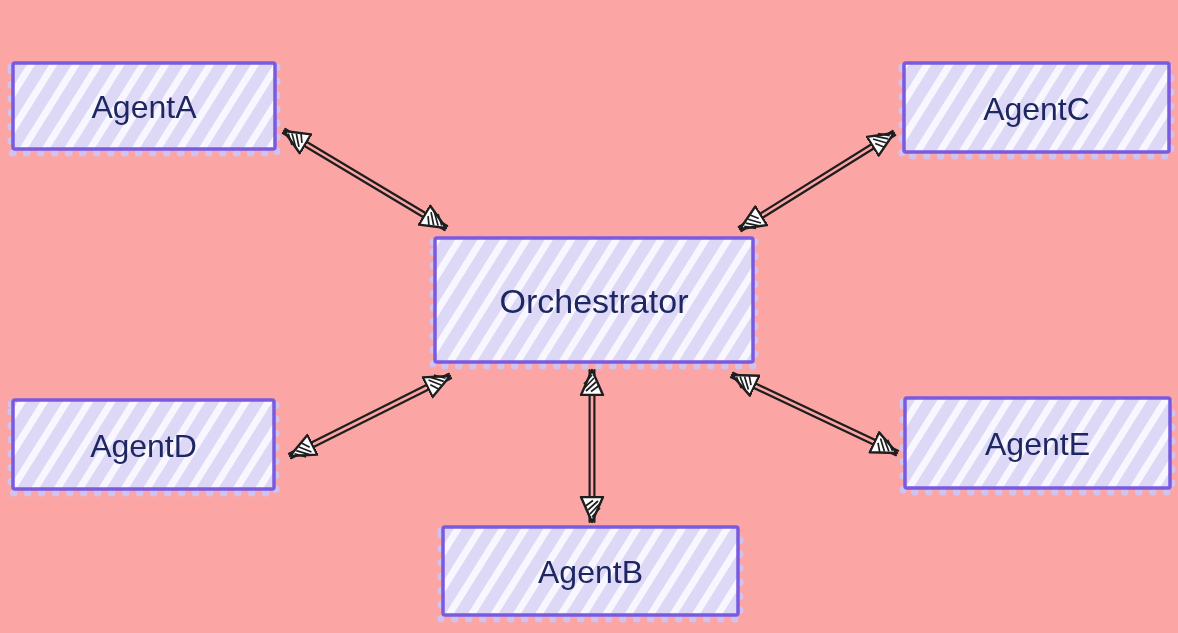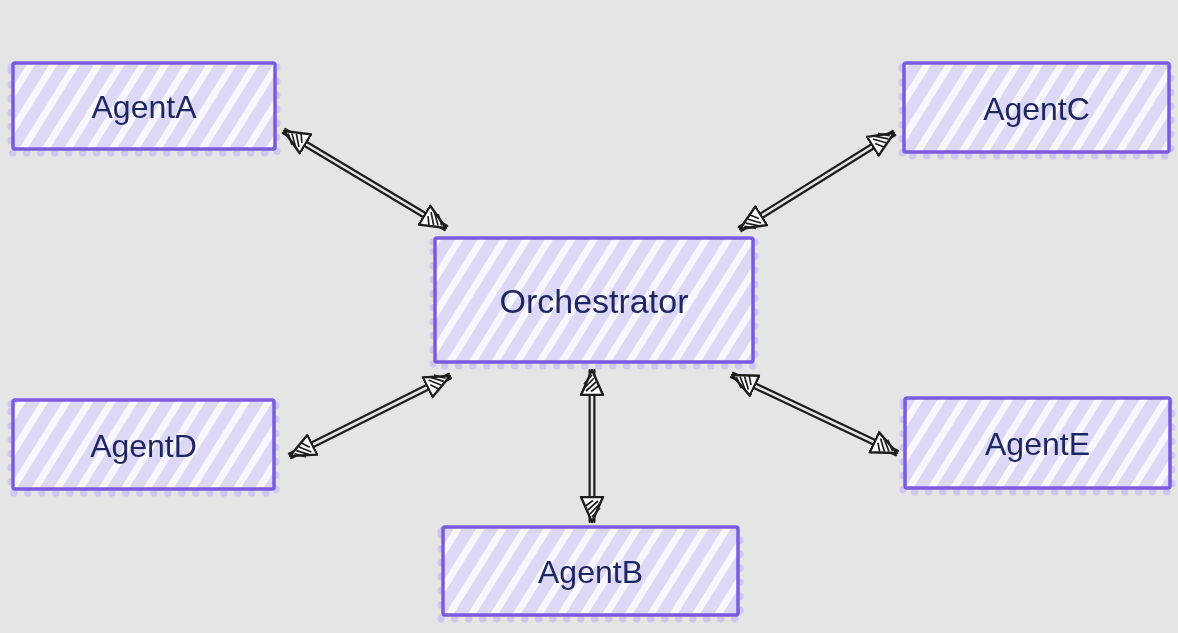--- a/index.html
+++ b/index.html
@@ -8,21 +8,21 @@
     background: #ffffff;
     width: 1178px;
     height: 633px;
     overflow: hidden;
     font-family: "Liberation Sans", sans-serif;
   }
   #stage {
     position: relative;
     width: 1178px;
     height: 633px;
-    background: #e5e5e5;
+    background: #fca5a5;
   }
   svg text {
     font-family: "Liberation Sans", "DejaVu Sans", sans-serif;
   }
 </style>
 </head>
 <body>
 
 <div id="stage">
   <svg id="diagram-svg" width="1178" height="633" viewBox="0 0 1178 633" xmlns="http://www.w3.org/2000/svg">

